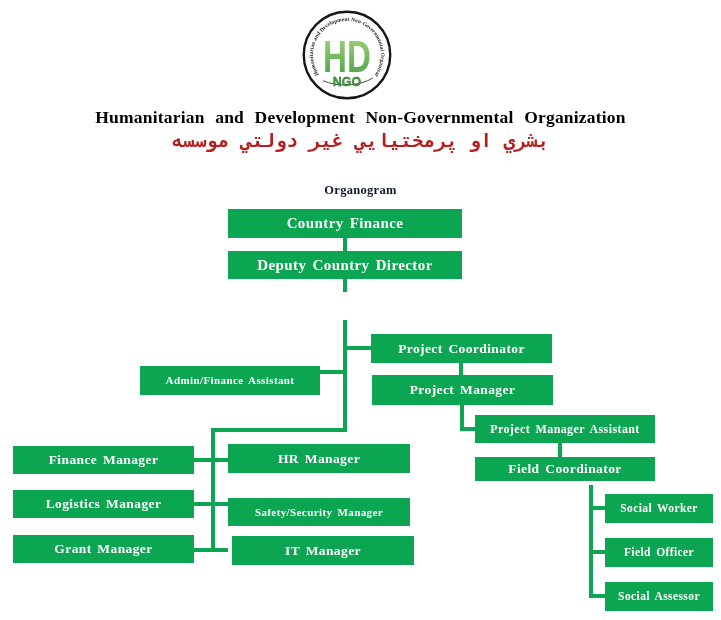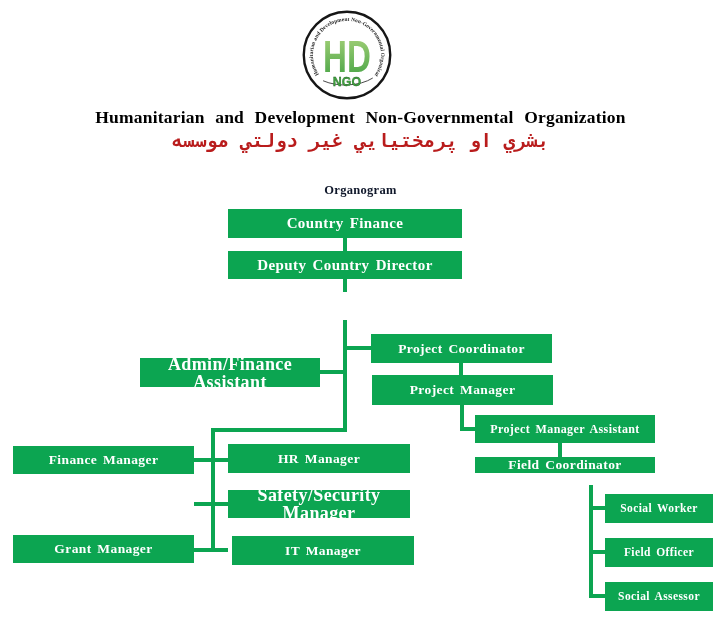--- a/index.html
+++ b/index.html
@@ -20,21 +20,21 @@
     position:absolute;left:0;top:183px;width:100%;text-align:center;
     font-size:12.5px;font-weight:bold;color:#0f172a;letter-spacing:0.3px;
   }
   .box{
     position:absolute;background:#0ca551;color:#ffffff;font-weight:bold;
     display:flex;align-items:center;justify-content:center;text-align:center;
     letter-spacing:0.4px;word-spacing:2px;line-height:1;
   }
   .fs15{font-size:15px;}
   .fs14{font-size:13.5px;}
-  .fs13{font-size:18px;}
+  .fs13{font-size:11px;margin-top:8px;}
   .fs12{font-size:12px;}
   .fs11{font-size:11.5px;}
   .line{position:absolute;background:#0ca551;}
   .ring-text{font-size:6px;font-weight:bold;fill:#1c1c1c;letter-spacing:0.1px;}
 </style>
 </head>
 <body>
 
 <div class="canvas">
 
@@ -59,24 +59,25 @@
   <div class="title-ps">بشري او پرمختيايي غير دولتي موسسه</div>
   <div class="diagram-label">Organogram</div>
 
   <div class="box fs15" style="left:228px;top:209px;width:234px;height:29px">Country Finance</div>
   <div class="box fs15" style="left:228px;top:251px;width:234px;height:28px">Deputy Country Director</div>
 
   <div class="box fs14" style="left:371px;top:334px;width:181px;height:29px">Project Coordinator</div>
   <div class="box fs13" style="left:140px;top:358px;width:180px;height:29px">Admin/Finance Assistant</div>
   <div class="box fs14" style="left:372px;top:375px;width:181px;height:30px">Project Manager</div>
   <div class="box fs12" style="left:475px;top:415px;width:180px;height:28px">Project Manager Assistant</div>
-  <div class="box fs14" style="left:475px;top:457px;width:180px;height:16px">Field Coordinator</div>
+  <div class="box fs14" style="left:475px;top:457px;width:180px;height:24px">Field Coordinator</div>
 
   <div class="box fs14" style="left:13px;top:446px;width:181px;height:28px">Finance Manager</div>
   <div class="box fs14" style="left:228px;top:444px;width:182px;height:29px">HR Manager</div>
+  <div class="box fs14" style="left:13px;top:490px;width:181px;height:28px">Logistics Manager</div>
   <div class="box fs13" style="left:228px;top:490px;width:182px;height:28px">Safety/Security Manager</div>
   <div class="box fs14" style="left:13px;top:535px;width:181px;height:28px">Grant Manager</div>
   <div class="box fs14" style="left:232px;top:536px;width:182px;height:29px">IT Manager</div>
 
   <div class="box fs11" style="left:605px;top:494px;width:108px;height:29px">Social Worker</div>
   <div class="box fs11" style="left:605px;top:538px;width:108px;height:29px">Field Officer</div>
   <div class="box fs11" style="left:605px;top:582px;width:108px;height:29px">Social Assessor</div>
 
   <div class="line" style="left:343px;top:238px;width:4px;height:14px"></div>
   <div class="line" style="left:343px;top:279px;width:4px;height:13px"></div>

